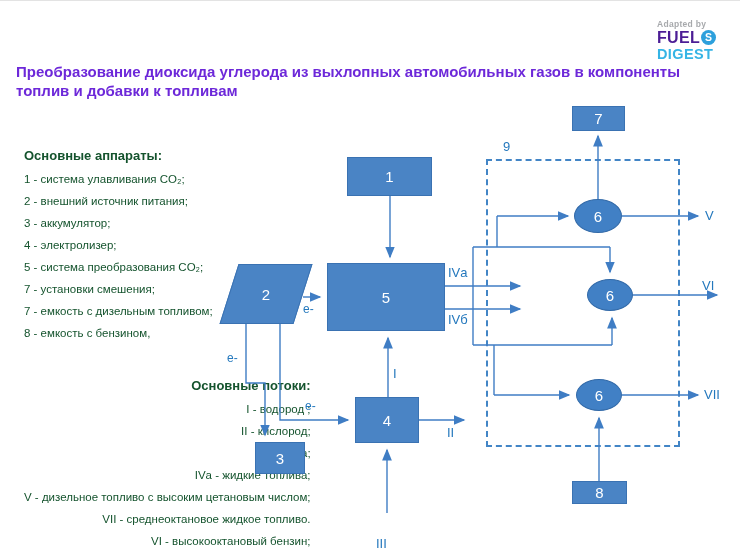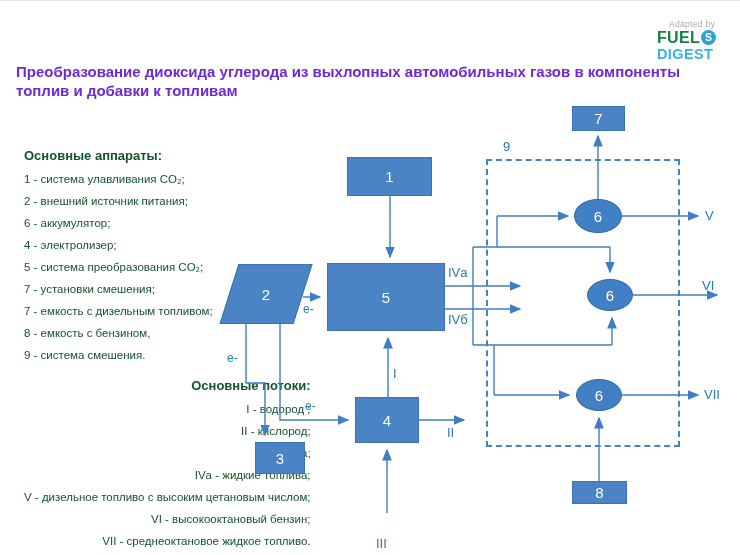--- a/index.html
+++ b/index.html
@@ -3,23 +3,23 @@
 <meta charset="utf-8">
 <style>
   html,body{margin:0;padding:0;background:#fff;}
   #stage{
     position:relative;width:740px;height:555px;background:#ffffff;overflow:hidden;
     font-family:"Liberation Sans","DejaVu Sans",sans-serif;
     border-top:1px solid #e3e3e3;
   }
   
   .logo{position:absolute;left:657px;top:19px;width:75px;line-height:1;}
-  .logo .adapted{font-size:8.5px;font-weight:normal;color:#a7a9ac;letter-spacing:.3px;margin-bottom:1px;margin-left:12px;}
+  .logo .adapted{font-size:8.5px;font-weight:bold;color:#a7a9ac;letter-spacing:.3px;margin-bottom:1px;}
   .logo .row{display:flex;align-items:center;}
-  .logo .fuel{font-size:16px;font-weight:bold;color:#15803d;letter-spacing:.3px;}
+  .logo .fuel{font-size:16px;font-weight:bold;color:#4c1d95;letter-spacing:.3px;}
   .logo .scircle{width:15px;height:15px;border-radius:50%;background:#2da0dc;color:#fff;
     font-size:10.5px;font-weight:bold;display:flex;align-items:center;justify-content:center;margin-left:1px;}
   .logo .digest{font-size:14.5px;font-weight:bold;color:#35b4e5;letter-spacing:.4px;margin-top:1px;}
   
   .title{position:absolute;left:16px;top:61px;width:716px;font-size:15px;font-weight:bold;
     color:#6d28d9;line-height:1.27;}
   
   .legend{position:absolute;left:24px;color:#14532d;margin-top:28px;}
   .legend .head{font-size:13px;font-weight:bold;margin-bottom:5px;}
   .legend .item{font-size:11.5px;height:22px;line-height:22px;white-space:nowrap;}
@@ -50,38 +50,37 @@
     </div>
     <div class="digest">DIGEST</div>
   </div>
 
   <div class="title">Преобразование диоксида углерода из выхлопных автомобильных газов в компоненты топлив и добавки к топливам</div>
 
   <div id="legend-apparatus" class="legend">
     <div class="head">Основные аппараты:</div>
     <div class="item">1 - система улавливания CO₂;</div>
     <div class="item">2 - внешний источник питания;</div>
-    <div class="item">6 - аккумулятор;</div>
+    <div class="item">3 - аккумулятор;</div>
     <div class="item">4 - электролизер;</div>
     <div class="item">5 - система преобразования CO₂;</div>
     <div class="item">7 - установки смешения;</div>
     <div class="item">7 - емкость с дизельным топливом;</div>
     <div class="item">8 - емкость с бензином,</div>
-    <div class="item">9 - система смешения.</div>
   </div>
 
   <div id="legend-flows" class="legend">
     <div class="head">Основные потоки:</div>
     <div class="item">I - водород ;</div>
     <div class="item">II - кислород;</div>
     <div class="item">III - вода;</div>
     <div class="item">IVа - жидкие топлива;</div>
     <div class="item">V - дизельное топливо с высоким цетановым числом;</div>
+    <div class="item">VII - среднеоктановое жидкое топливо.</div>
     <div class="item">VI - высокооктановый бензин;</div>
-    <div class="item">VII - среднеоктановое жидкое топливо.</div>
   </div>
 
   <div class="dashedbox"></div>
   <div class="dlabel" style="left:503px;top:139px;">9</div>
 
   <svg class="wires" width="740" height="555" viewBox="0 0 740 555">
     <defs>
       <marker id="ah" markerWidth="9" markerHeight="7" refX="7.5" refY="3.5" orient="auto">
         <path d="M0,0 L8.5,3.5 L0,7 Z" fill="#3f7dc4"></path>
       </marker>

